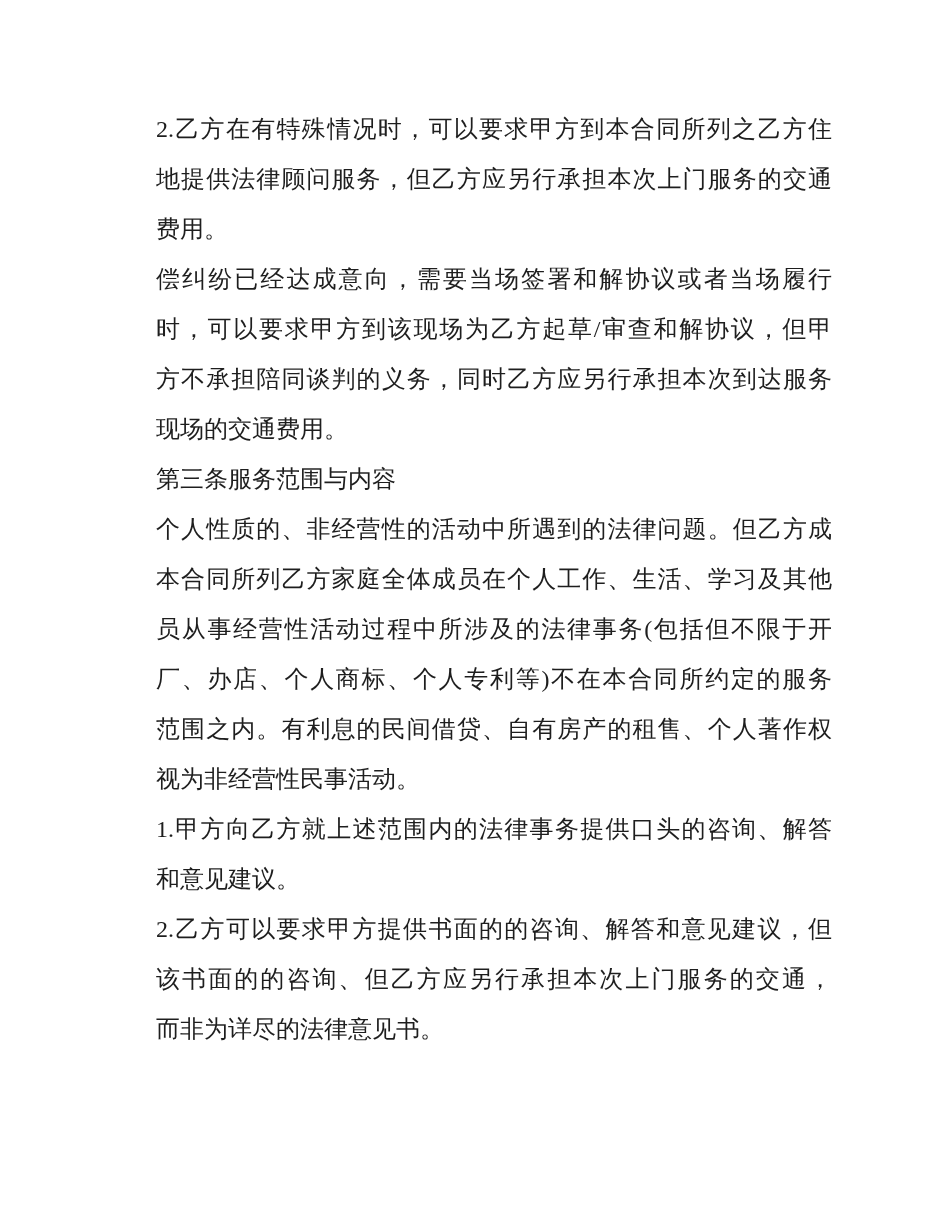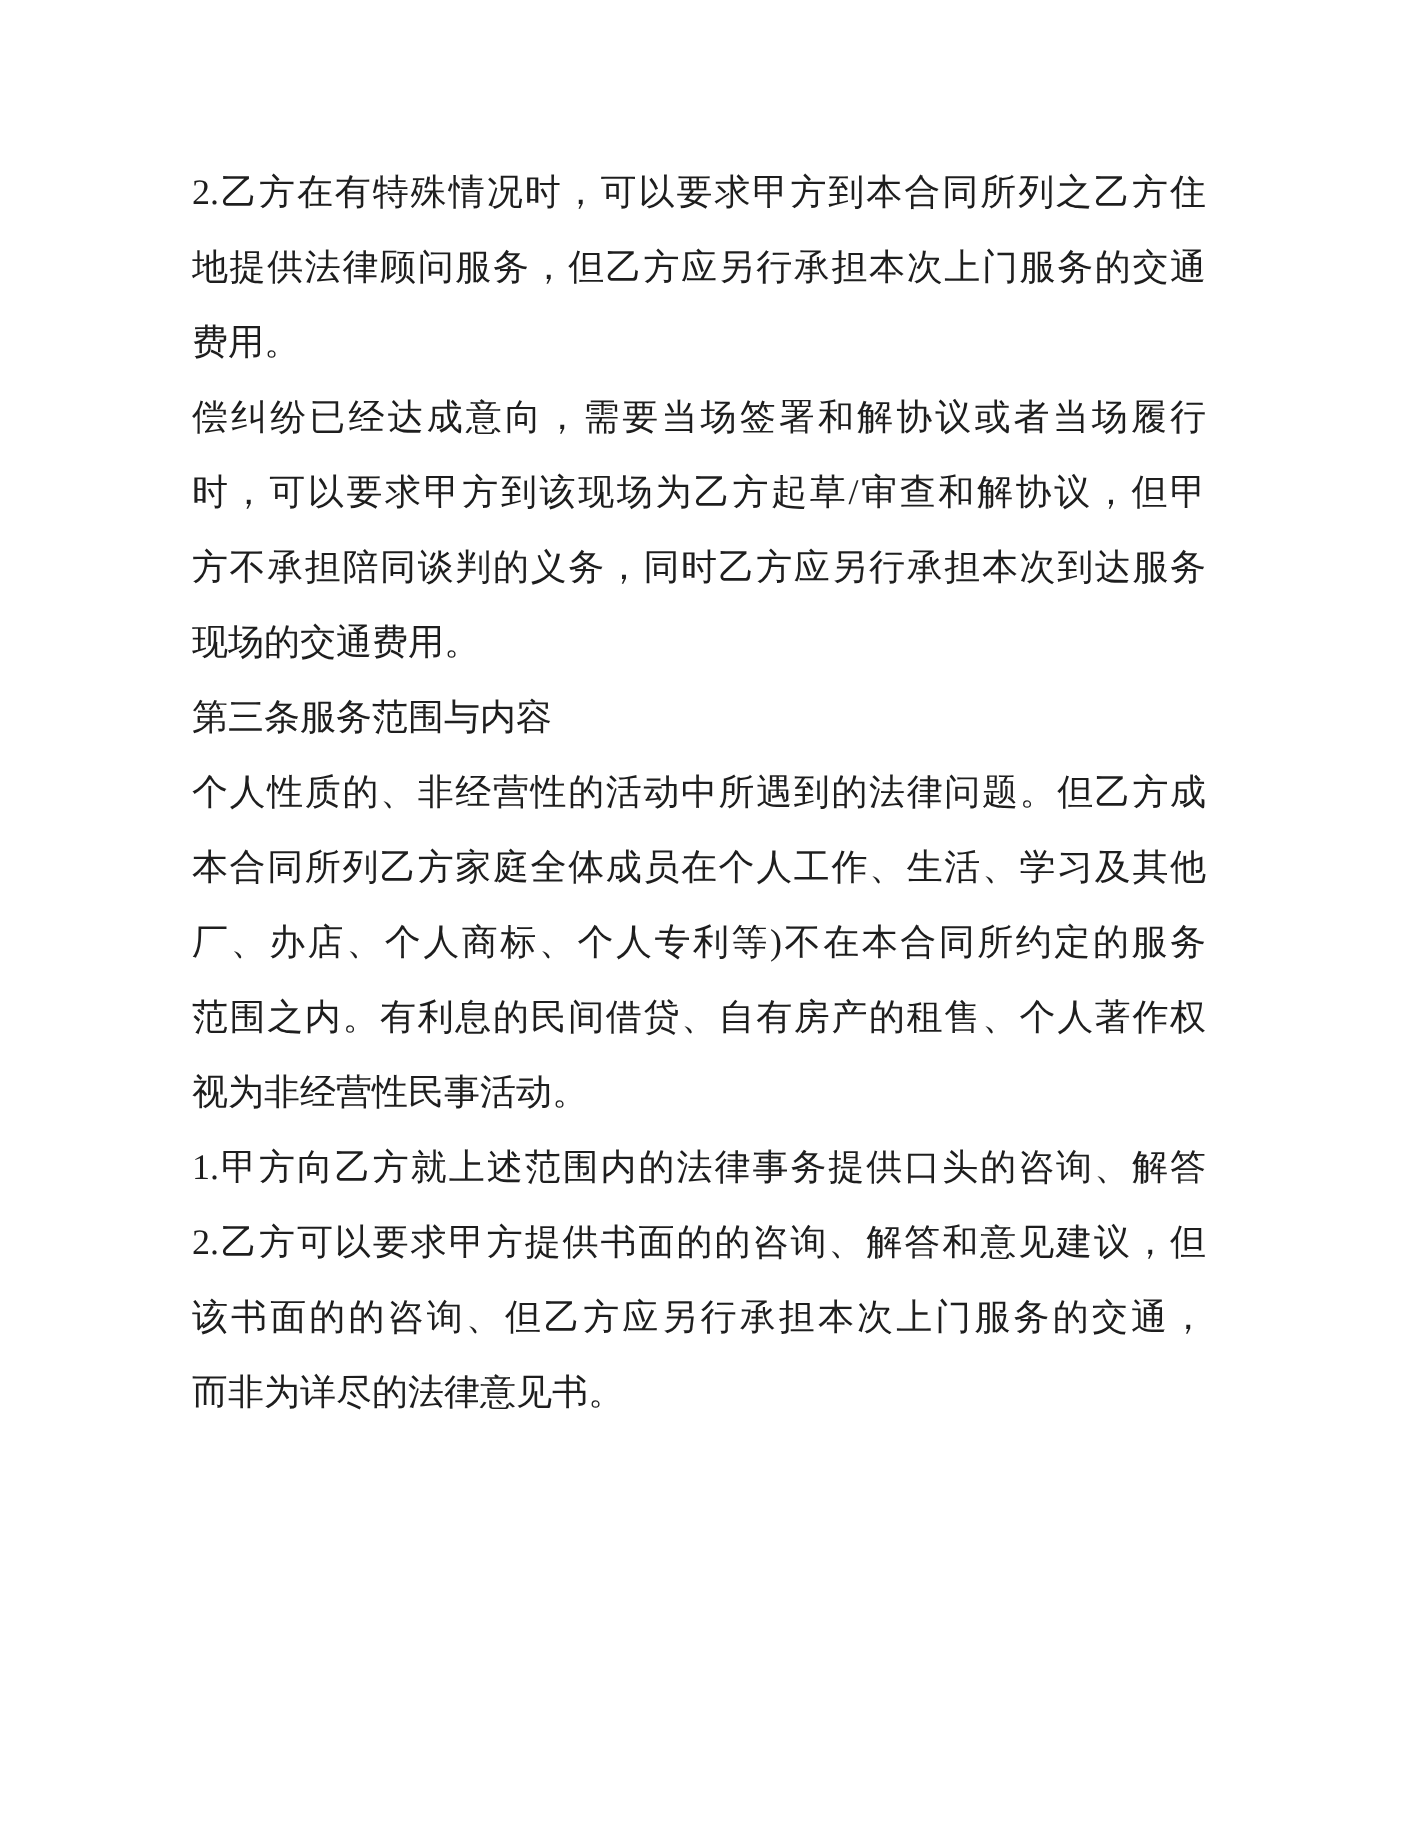--- a/index.html
+++ b/index.html
@@ -13,21 +13,21 @@
     overflow: hidden;
   }
   .page {
     position: relative;
     width: 950px;
     height: 1229px;
     background: #ffffff;
   }
   .doc-body {
     position: absolute;
-    left: 128px;
+    left: 156px;
     top: 104px;
     width: 676px;
     font-family: "Liberation Serif", "DejaVu Serif", serif;
     font-size: 24px;
     color: #1e1e1e;
     -webkit-font-smoothing: antialiased;
   }
   .line {
     height: 50px;
     line-height: 50px;
@@ -50,21 +50,23 @@
       <div class="line">2.乙方在有特殊情况时，可以要求甲方到本合同所列之乙方住</div>
       <div class="line">地提供法律顾问服务，但乙方应另行承担本次上门服务的交通</div>
       <div class="line para-end">费用。</div>
       <div class="line">偿纠纷已经达成意向，需要当场签署和解协议或者当场履行</div>
       <div class="line">时，可以要求甲方到该现场为乙方起草/审查和解协议，但甲</div>
       <div class="line">方不承担陪同谈判的义务，同时乙方应另行承担本次到达服务</div>
       <div class="line para-end">现场的交通费用。</div>
       <div class="line para-end">第三条服务范围与内容</div>
       <div class="line">个人性质的、非经营性的活动中所遇到的法律问题。但乙方成</div>
       <div class="line">本合同所列乙方家庭全体成员在个人工作、生活、学习及其他</div>
+      <div class="line">员从事经营性活动过程中所涉及的法律事务(包括但不限于开</div>
       <div class="line">厂、办店、个人商标、个人专利等)不在本合同所约定的服务</div>
       <div class="line">范围之内。有利息的民间借贷、自有房产的租售、个人著作权</div>
       <div class="line para-end">视为非经营性民事活动。</div>
       <div class="line">1.甲方向乙方就上述范围内的法律事务提供口头的咨询、解答</div>
+      <div class="line para-end">和意见建议。</div>
       <div class="line">2.乙方可以要求甲方提供书面的的咨询、解答和意见建议，但</div>
       <div class="line">该书面的的咨询、但乙方应另行承担本次上门服务的交通，</div>
       <div class="line para-end">而非为详尽的法律意见书。</div>
     </div>
 </div>
 
 </body></html>

